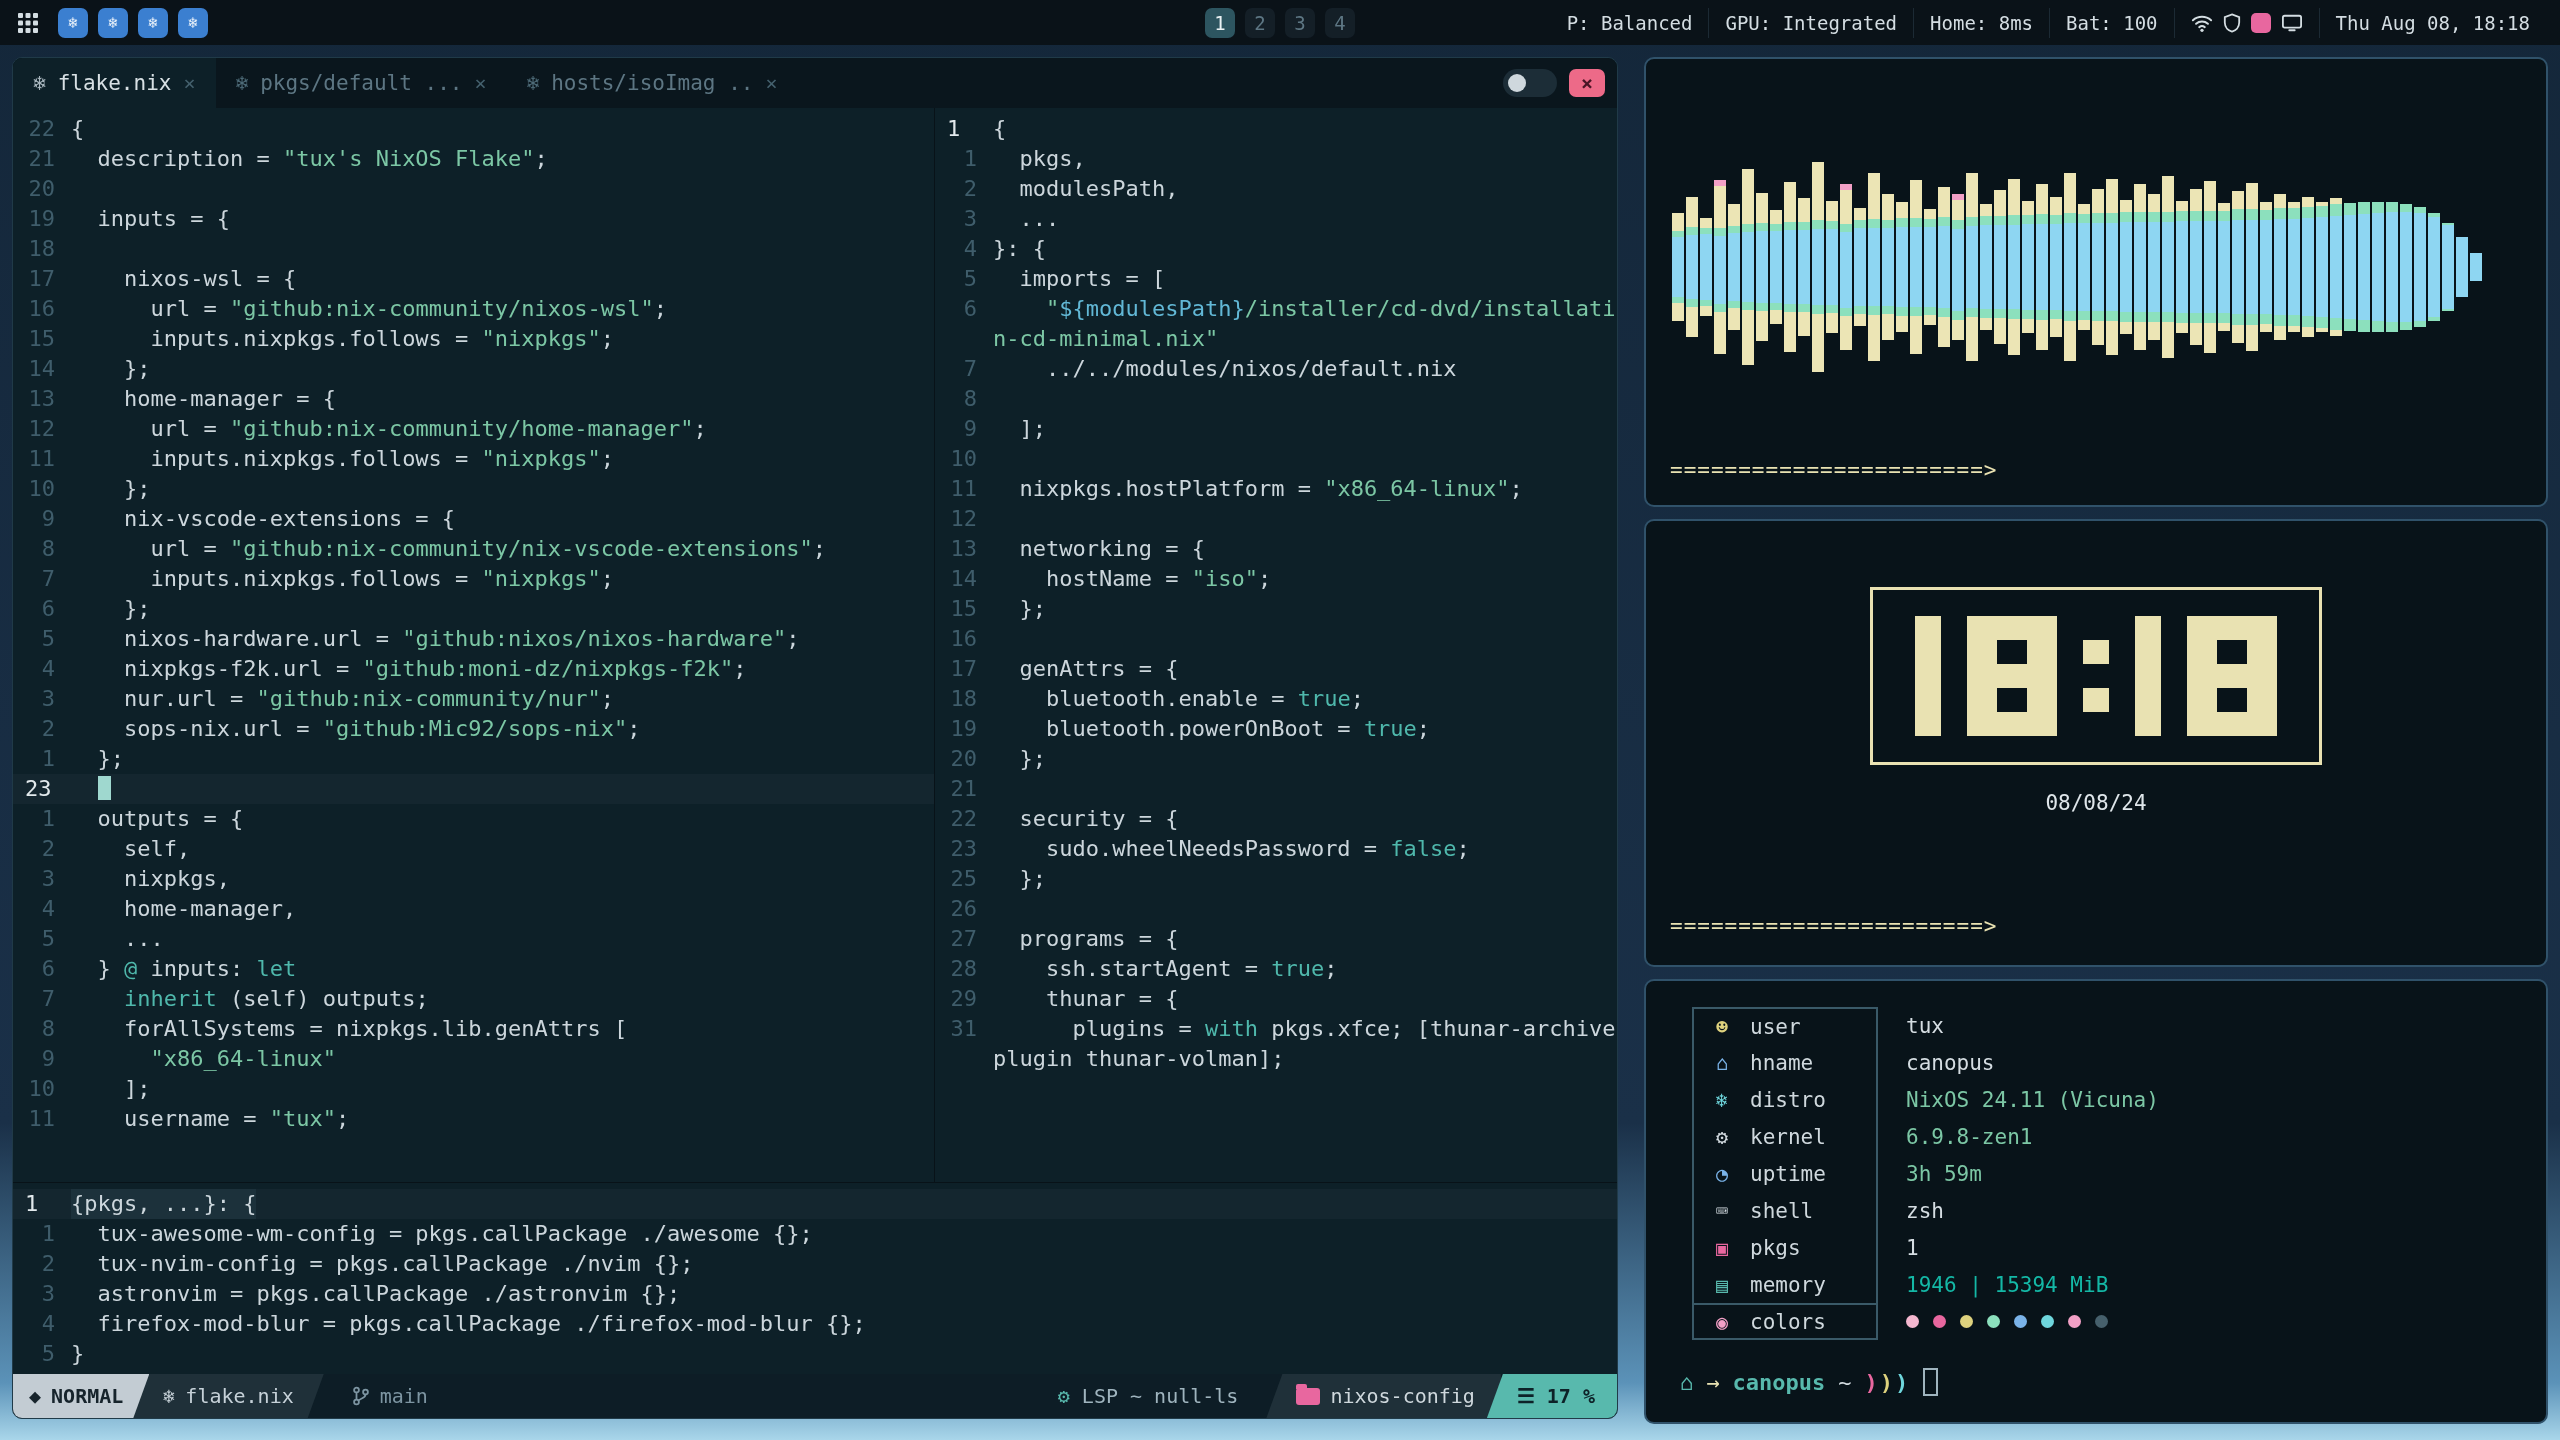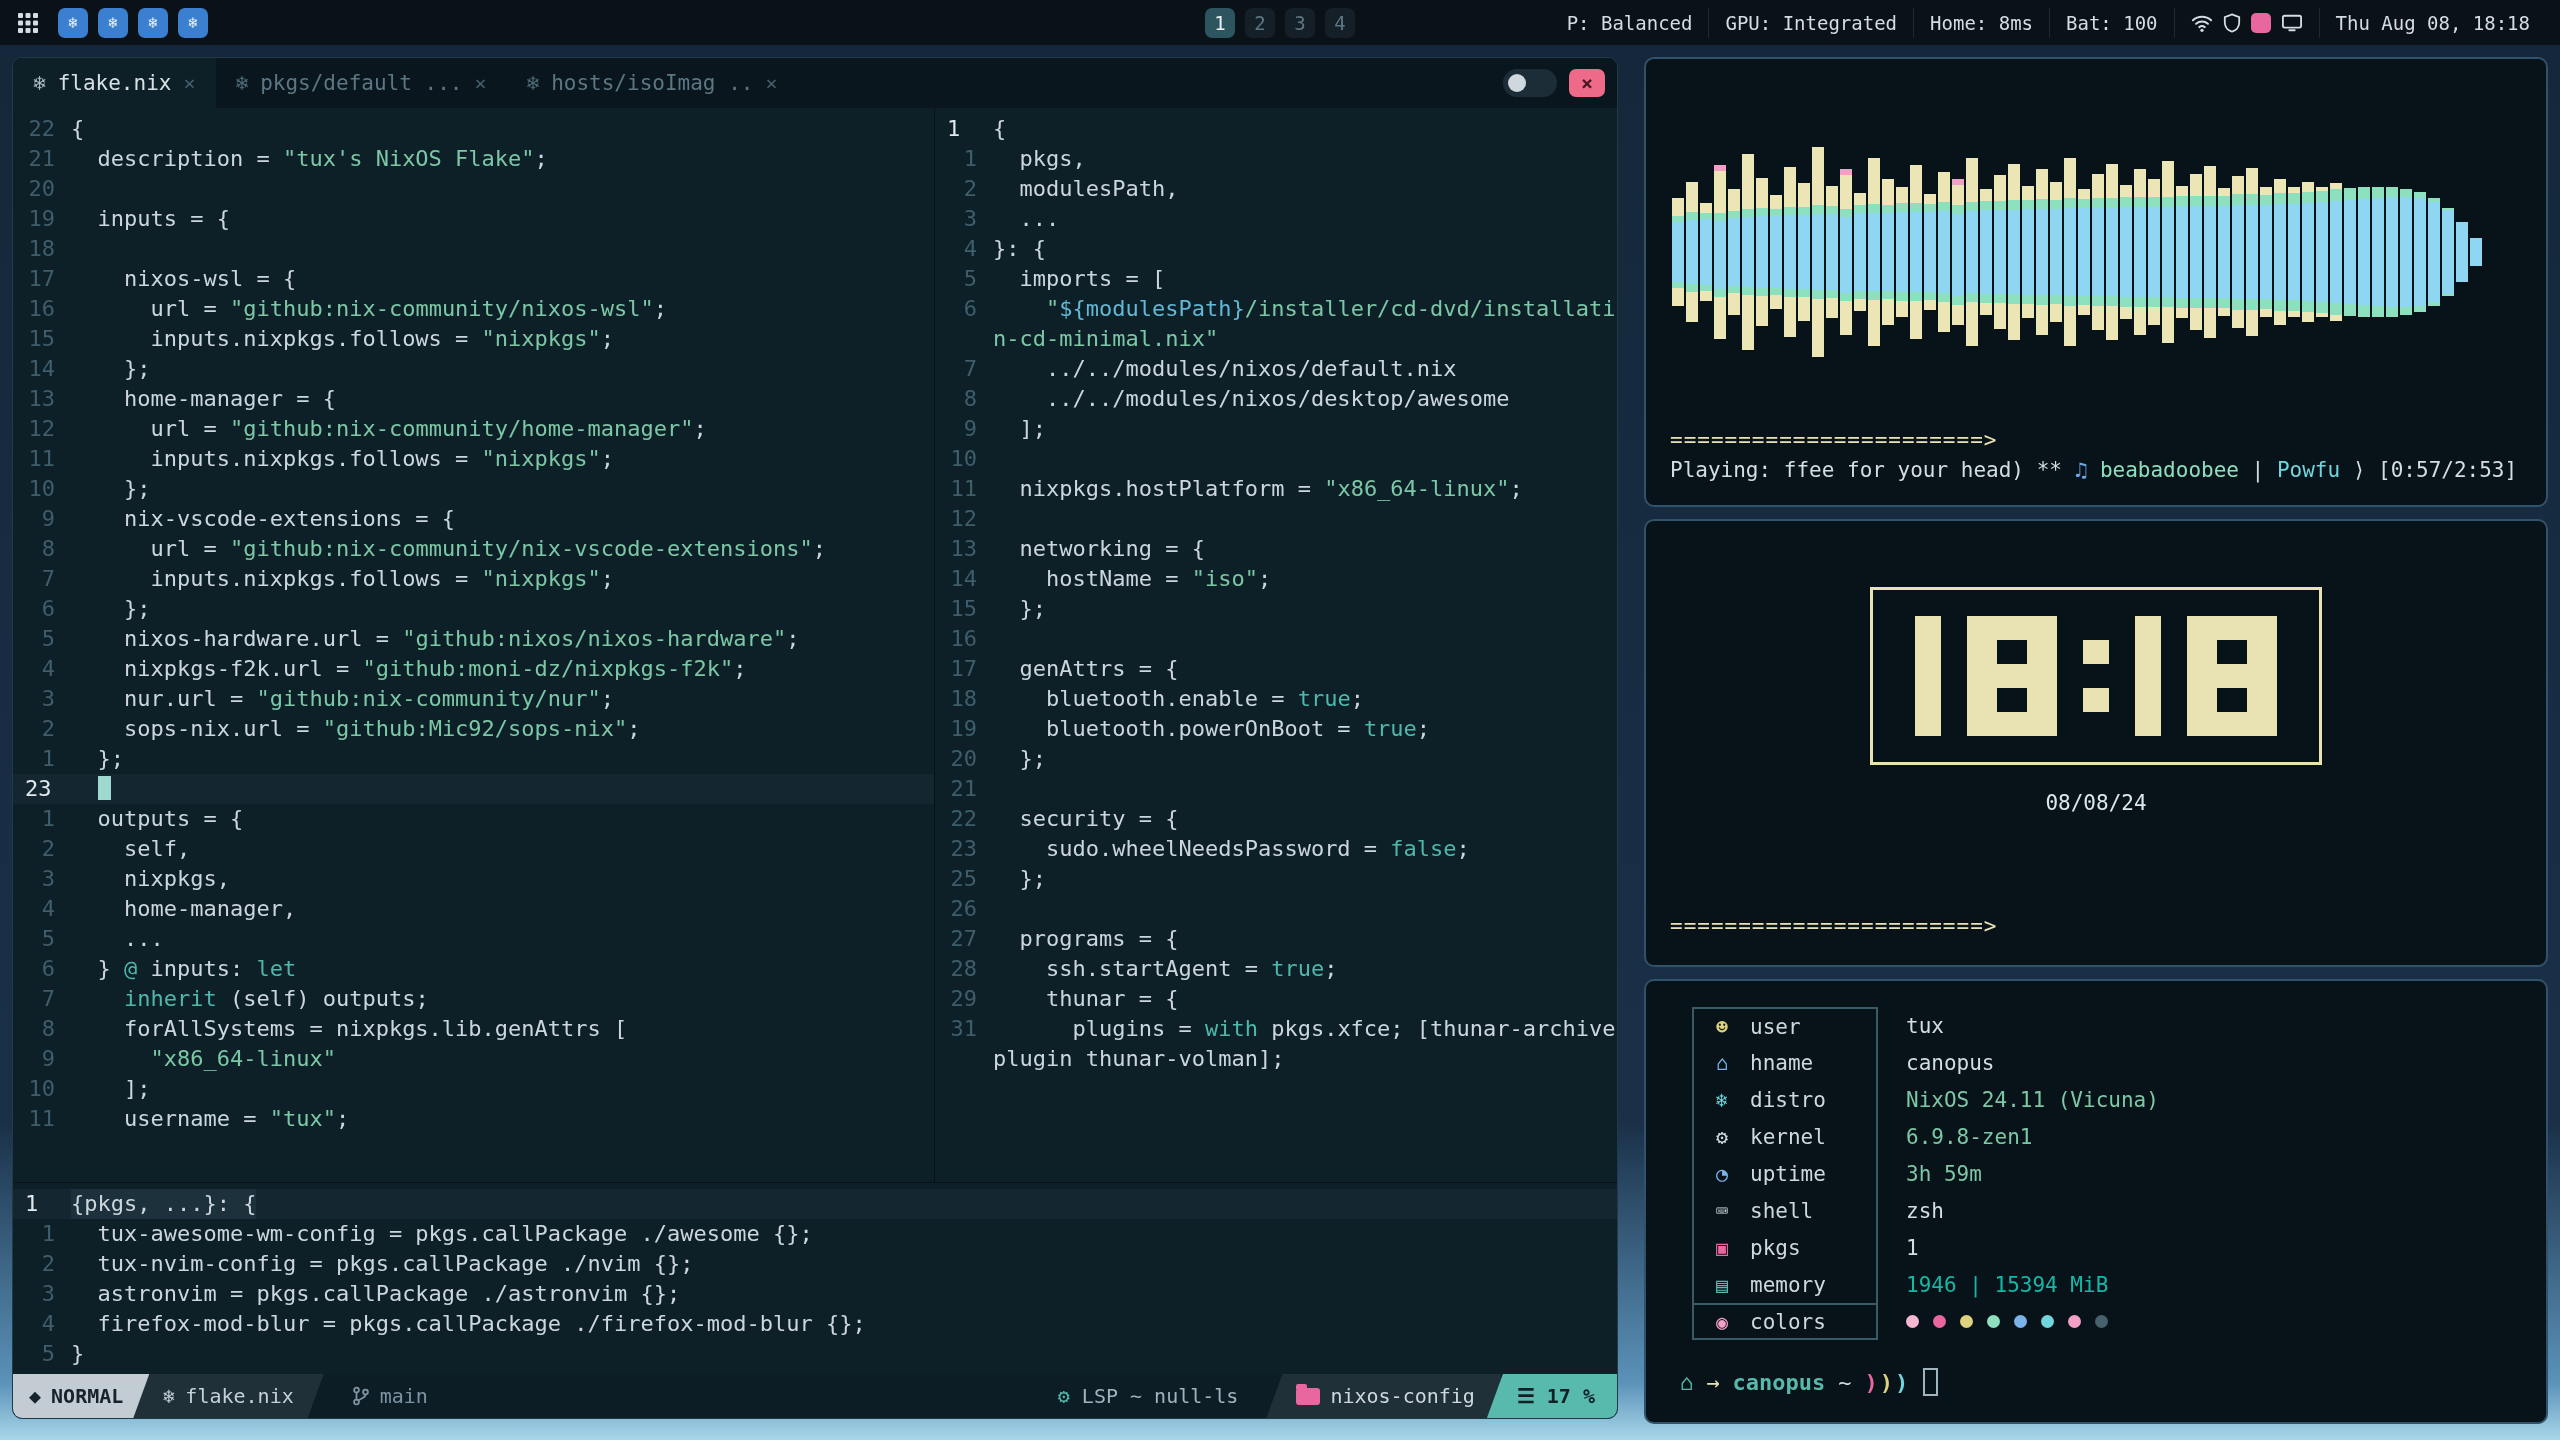--- a/index.html
+++ b/index.html
@@ -259,21 +259,21 @@
     <div class="pane" id="pane-right">
         <div class="cline"><span class="lnum curnum">1</span><span class="ltext">{</span></div>
         <div class="cline"><span class="lnum">1</span><span class="ltext">  pkgs,</span></div>
         <div class="cline"><span class="lnum">2</span><span class="ltext">  modulesPath,</span></div>
         <div class="cline"><span class="lnum">3</span><span class="ltext">  ...</span></div>
         <div class="cline"><span class="lnum">4</span><span class="ltext">}: {</span></div>
         <div class="cline"><span class="lnum">5</span><span class="ltext">  imports = [</span></div>
         <div class="cline"><span class="lnum">6</span><span class="ltext"><span class="tok-str">    "<span class="tok-interp">${modulesPath}</span>/installer/cd-dvd/installatio</span></span></div>
         <div class="cline"><span class="lnum"></span><span class="ltext"><span class="tok-str">n-cd-minimal.nix"</span></span></div>
         <div class="cline"><span class="lnum">7</span><span class="ltext">    ../../modules/nixos/default.nix</span></div>
-        <div class="cline"><span class="lnum">8</span><span class="ltext">    ../../modules/nixos/desktop/awesome</span></div>
+        <div class="cline"><span class="lnum">8</span></div>
         <div class="cline"><span class="lnum">9</span><span class="ltext">  ];</span></div>
         <div class="cline"><span class="lnum">10</span><span class="ltext"></span></div>
         <div class="cline"><span class="lnum">11</span><span class="ltext">  nixpkgs.hostPlatform = <span class="tok-str">"x86_64-linux"</span>;</span></div>
         <div class="cline"><span class="lnum">12</span><span class="ltext"></span></div>
         <div class="cline"><span class="lnum">13</span><span class="ltext">  networking = {</span></div>
         <div class="cline"><span class="lnum">14</span><span class="ltext">    hostName = <span class="tok-str">"iso"</span>;</span></div>
         <div class="cline"><span class="lnum">15</span><span class="ltext">  };</span></div>
         <div class="cline"><span class="lnum">16</span><span class="ltext"></span></div>
         <div class="cline"><span class="lnum">17</span><span class="ltext">  genAttrs = {</span></div>
         <div class="cline"><span class="lnum">18</span><span class="ltext">    bluetooth.enable = <span class="tok-kw">true</span>;</span></div>
@@ -720,21 +720,20 @@
       </div>
       <div class="vbar">
         <div class="vseg" style="height: 60px; background: rgb(142, 214, 242);"></div>
       </div>
       <div class="vbar">
         <div class="vseg" style="height: 28px; background: rgb(142, 214, 242);"></div>
       </div>
     </div>
   <div class="player">
     <div class="arrow-line">=======================&gt;</div>
-    <div class="np"><span>Playing: </span><span>ffee for your head) ** </span><span class="note">♫ </span><span class="artist">beabadoobee</span><span> | </span><span class="artist2">Powfu</span><span> ⟩ </span><span class="time">[0:57/2:53]</span></div>
   </div>
 </div>
 
 <div class="rwin" id="clock-window">
   <div class="clock-box" id="clock-box">
       <div class="dchar narrow" style="grid-template-columns: repeat(1, 1fr);">
         <div class="dcell on"></div>
         <div class="dcell on"></div>
         <div class="dcell on"></div>
         <div class="dcell on"></div>

